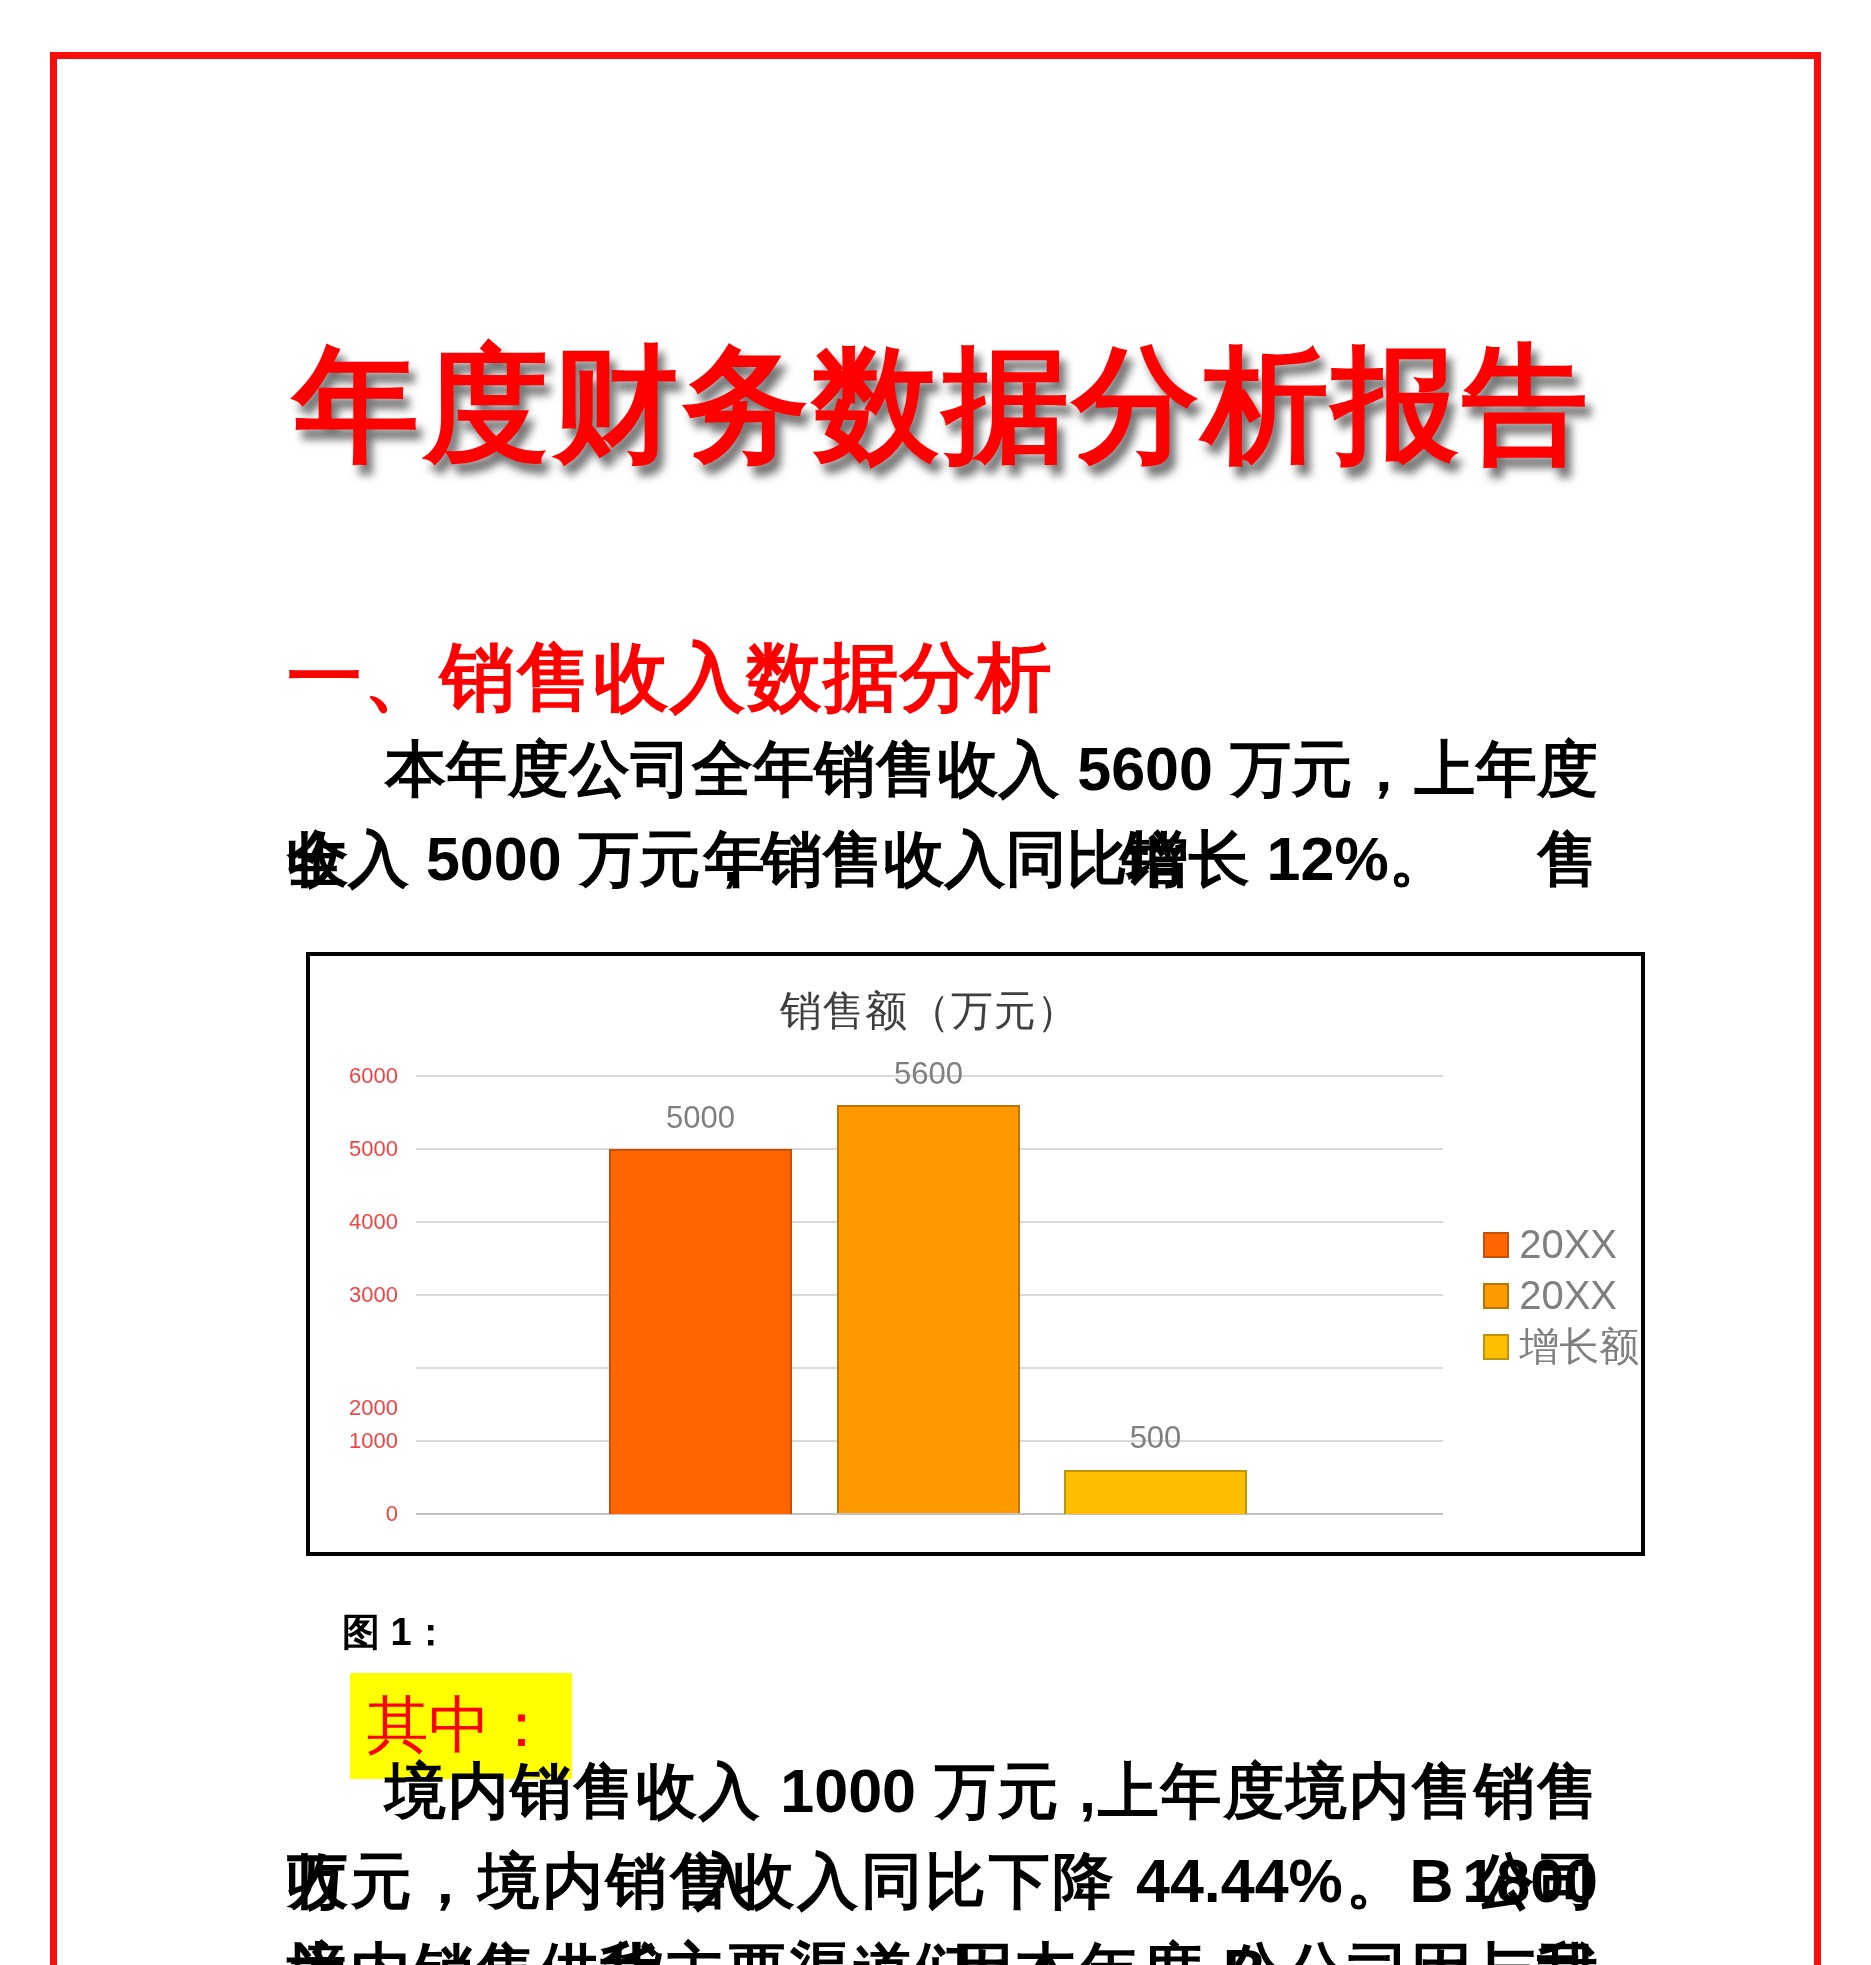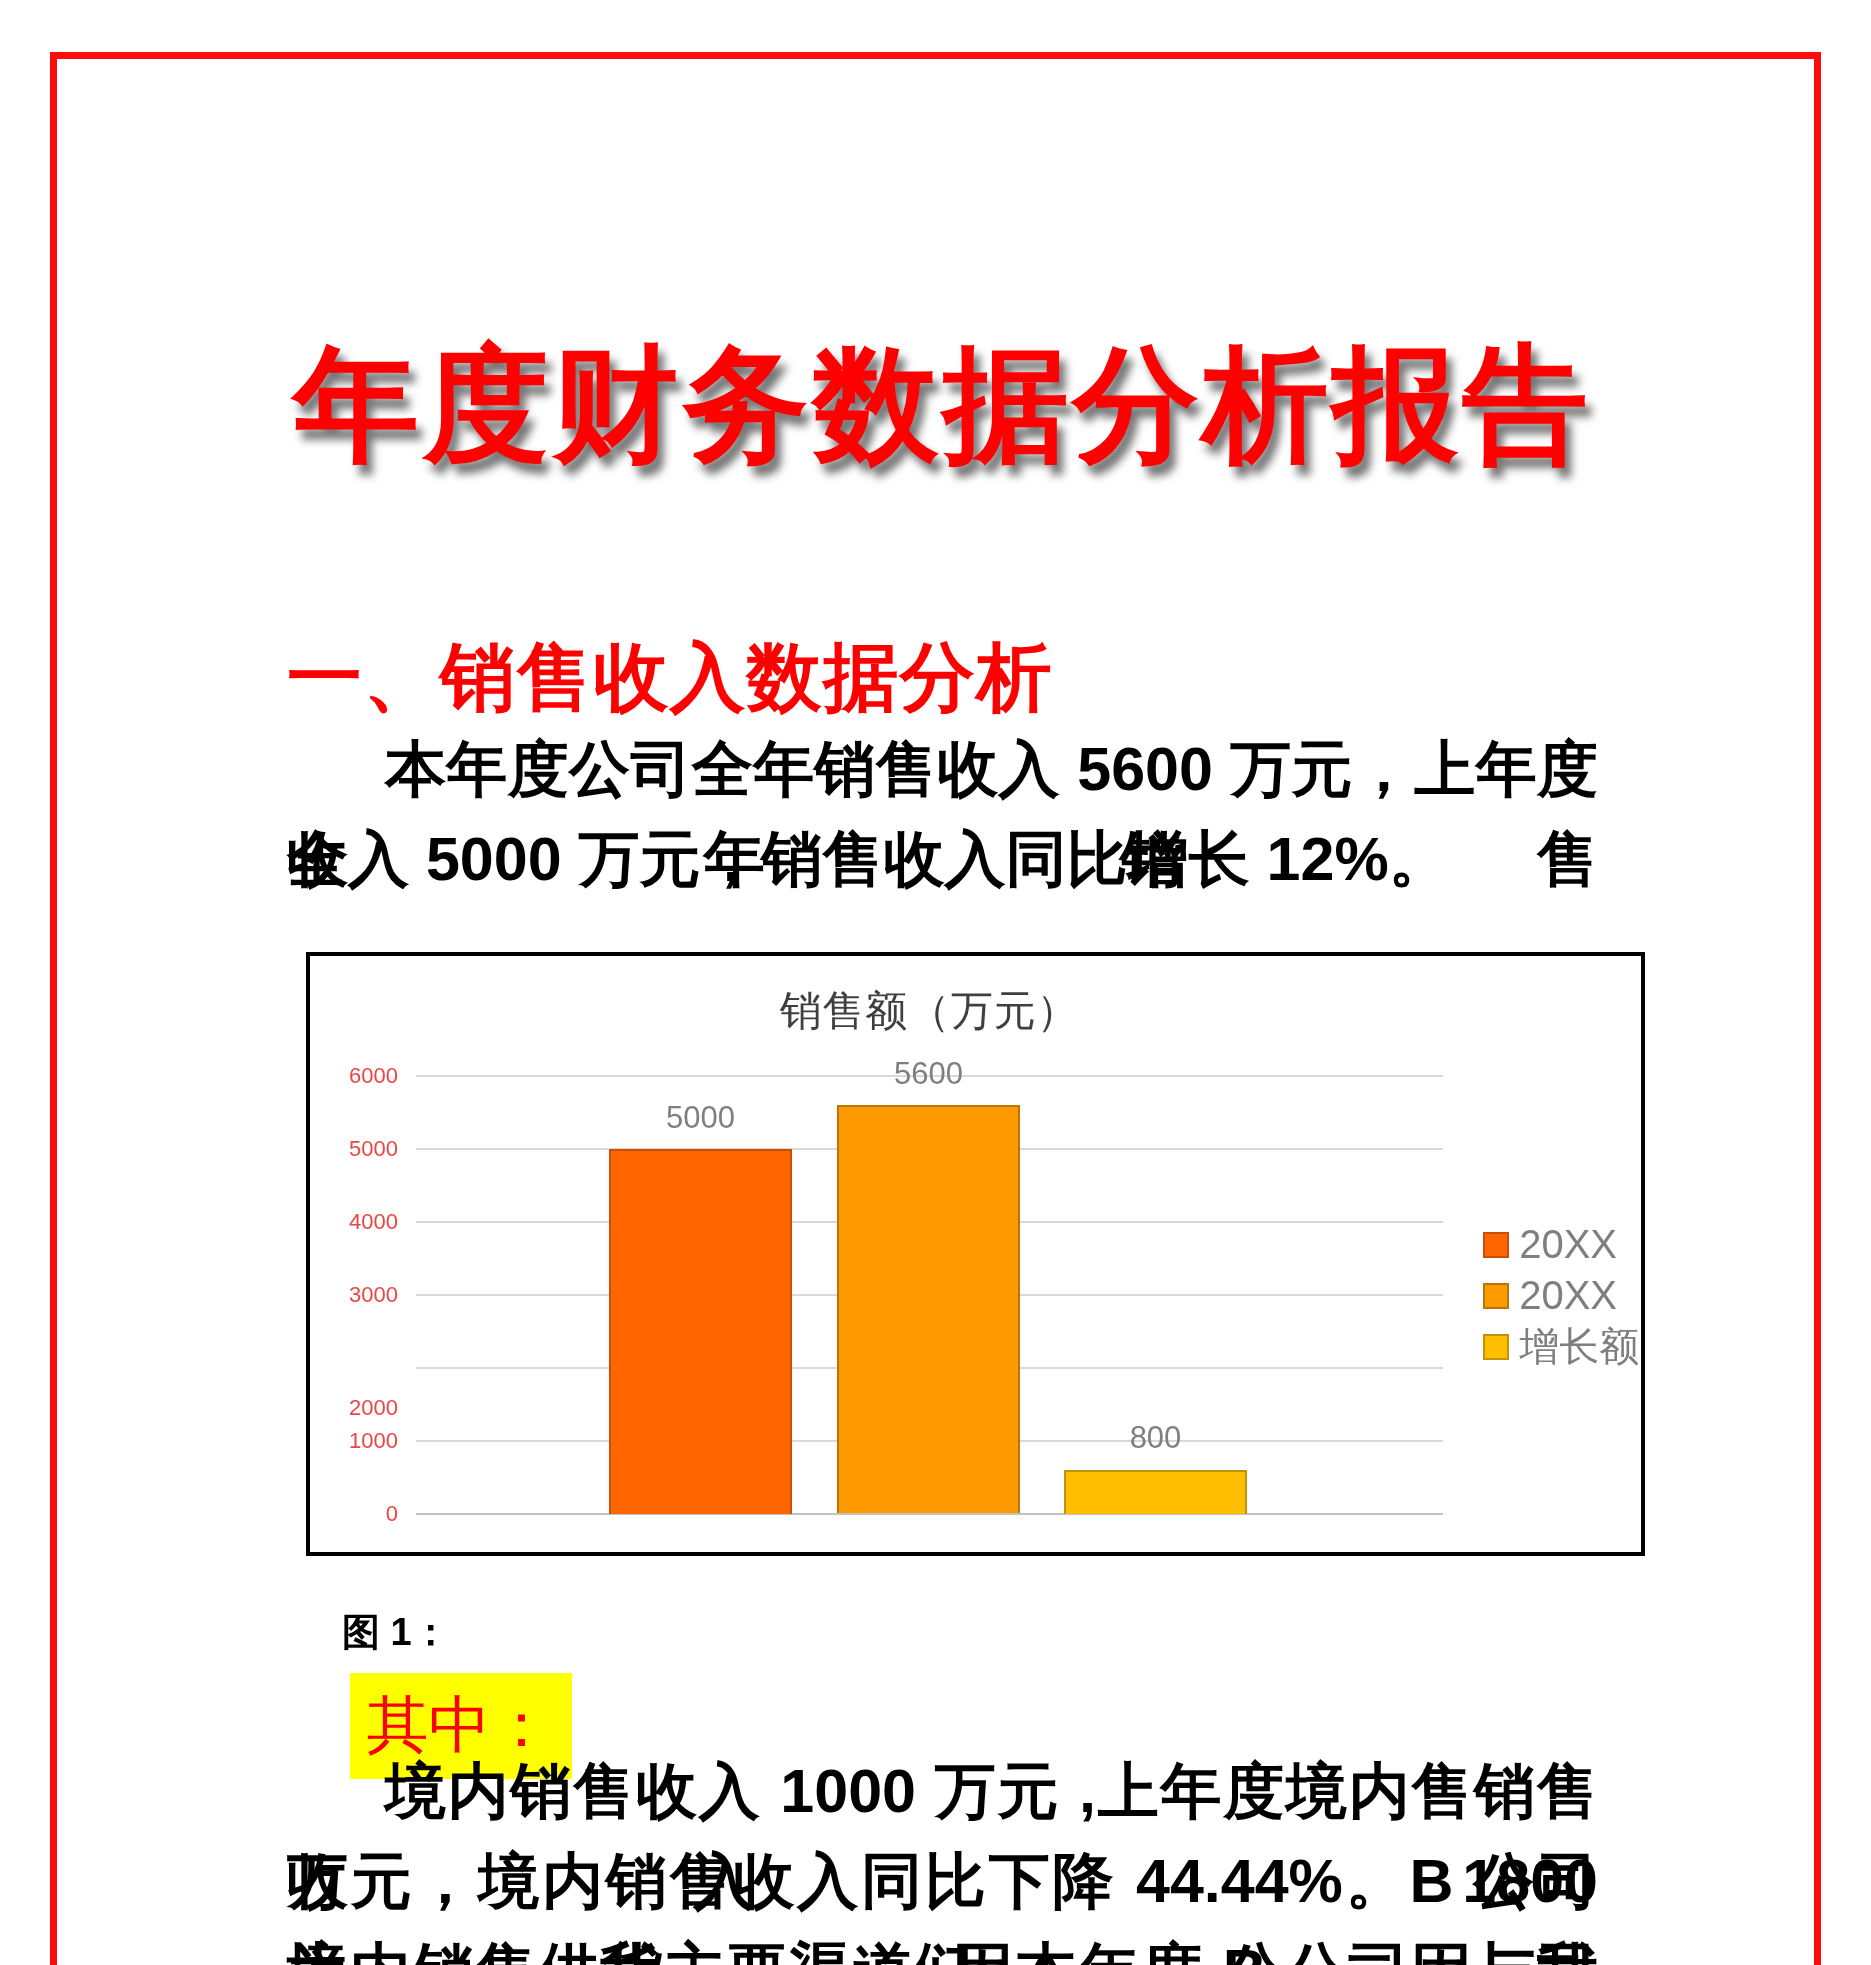--- a/index.html
+++ b/index.html
@@ -65,21 +65,21 @@
         <div class="ytick" style="top: 250px;">4000</div>
         <div class="gridline" style="left: 106px; width: 1027px; top: 192px; background: rgb(217, 217, 217);"></div>
         <div class="ytick" style="top: 177px;">5000</div>
         <div class="gridline" style="left: 106px; width: 1027px; top: 119px; background: rgb(217, 217, 217);"></div>
         <div class="ytick" style="top: 104px;">6000</div>
         <div class="bar" style="left: 299px; width: 183px; top: 193px; height: 365px; background: rgb(255, 102, 0); border-color: rgb(200, 80, 10);"></div>
         <div class="dlabel" style="left: 299px; top: 146px;">5000</div>
         <div class="bar" style="left: 527px; width: 183px; top: 149px; height: 408px; background: rgb(255, 153, 0); border-color: rgb(186, 117, 6);"></div>
         <div class="dlabel" style="left: 527px; top: 102px;">5600</div>
         <div class="bar" style="left: 754px; width: 183px; top: 514px; height: 44px; background: rgb(255, 191, 0); border-color: rgb(188, 149, 10);"></div>
-        <div class="dlabel" style="left: 754px; top: 466px;">800</div>
+        <div class="dlabel" style="left: 754px; top: 466px;">500</div>
       </div>
     <div class="legend" id="legend">
         <div class="legend-item">
           <div class="legend-swatch" style="background: rgb(255, 102, 0); border-color: rgb(200, 80, 10);"></div>
           <div class="legend-label">20XX</div>
         </div>
         <div class="legend-item">
           <div class="legend-swatch" style="background: rgb(255, 153, 0); border-color: rgb(186, 117, 6);"></div>
           <div class="legend-label">20XX</div>
         </div>

